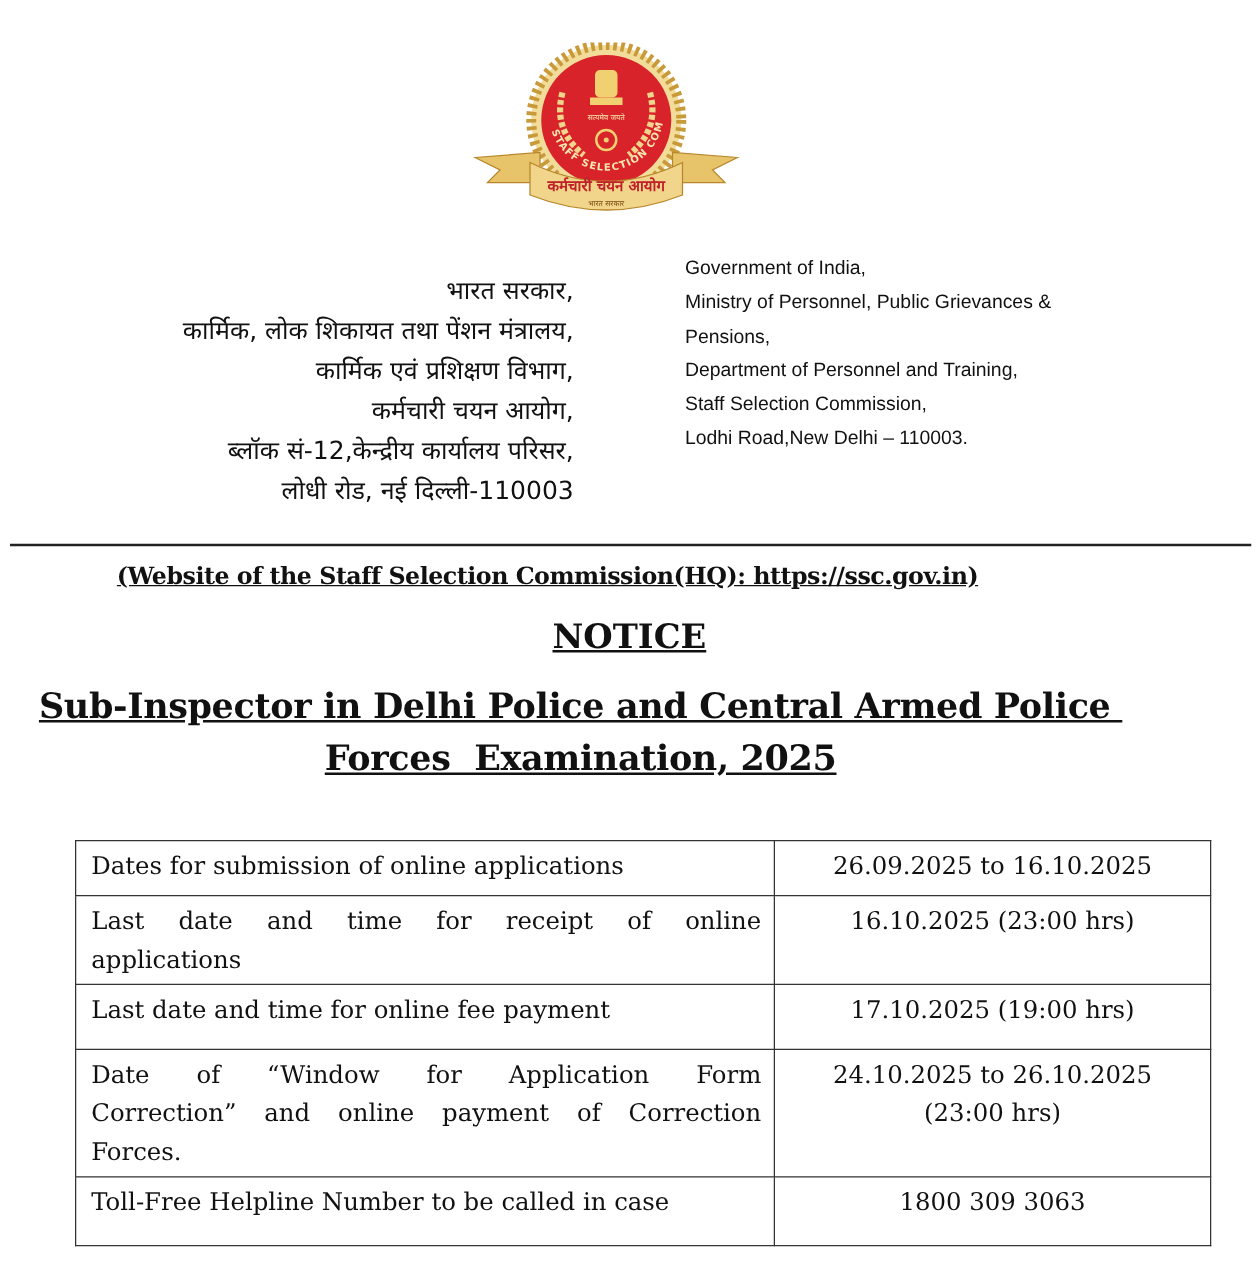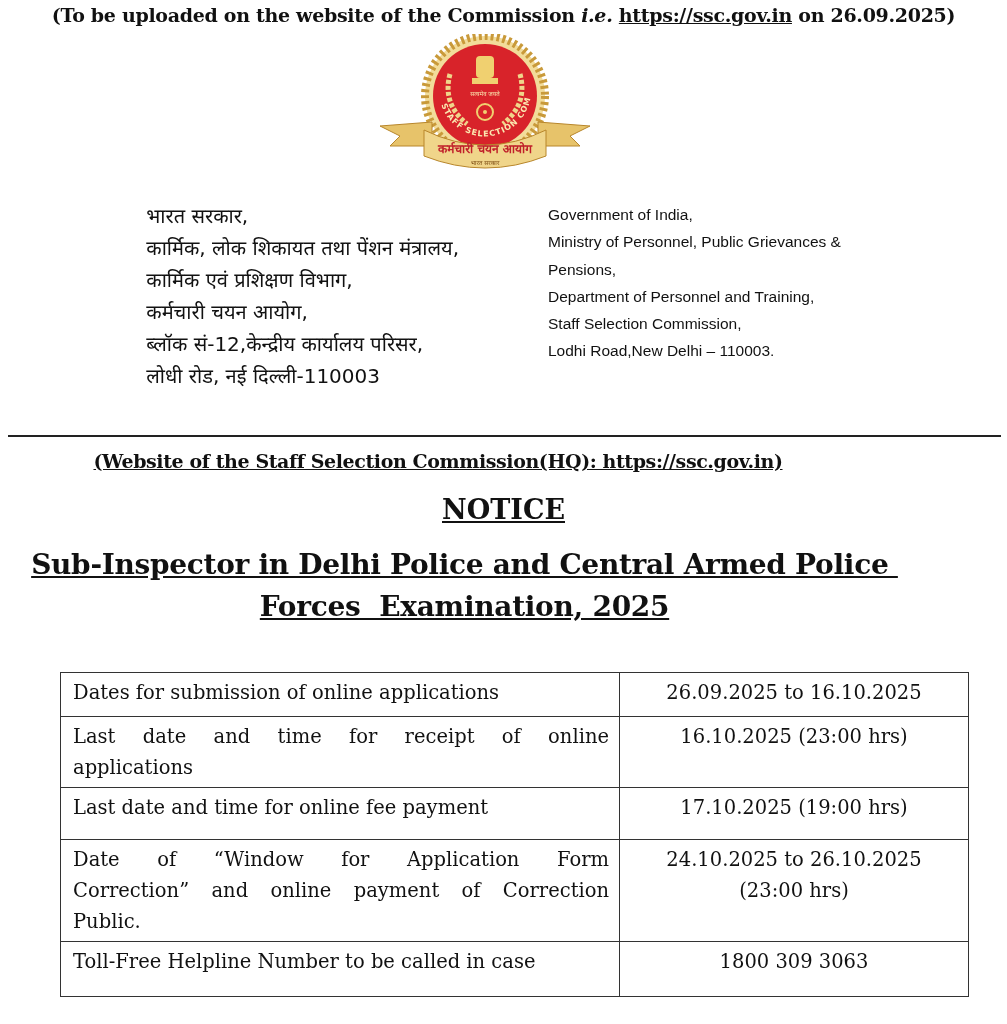--- a/index.html
+++ b/index.html
@@ -35,21 +35,22 @@
       position: absolute;
       left: 372px;
       top: 34px;
       width: 226px;
       height: 140px;
     }
 
     .hindi-block {
       position: absolute;
       right: 548px;
-      top: 200px;
+      top: 216px;
+      text-align: right;
       font-family: "DejaVu Sans", sans-serif;
       font-size: 20px;
       line-height: 32px;
       color: #111;
     }
     .eng-block {
       position: absolute;
       left: 548px;
       top: 201px;
       font-family: "Liberation Sans", sans-serif;
@@ -135,23 +136,20 @@
     table.info tr.r3 td { height: 90px; }
     table.info tr.r4 td { height: 37px; }
     table.info tr.r5 td { height: 46px; }
     .j { text-align-last: justify; display: block; }
   </style>
 </head>
 <body>
 
 <div class="page">
 
-  <div class="top-note">
-    <span>(To be uploaded on the website of the Commission </span><i>i.e.</i> <span class="link">https://ssc.gov.in</span><span> on 26.09.2025)</span>
-  </div>
 
   <div class="logo">
     <svg width="226" height="140" viewBox="0 0 226 140">
 
       <circle cx="113" cy="62" r="60" fill="#f2dc9a"></circle>
       <circle cx="113" cy="62" r="60" fill="none" stroke="#c99a3a" stroke-width="8" stroke-dasharray="3 3"></circle>
       <circle cx="113" cy="62" r="52" fill="#d8232a"></circle>
 
       <path d="M78 40 Q70 70 95 90" fill="none" stroke="#f0d58a" stroke-width="5" stroke-dasharray="4 2"></path>
       <path d="M148 40 Q156 70 131 90" fill="none" stroke="#f0d58a" stroke-width="5" stroke-dasharray="4 2"></path>
@@ -219,21 +217,21 @@
       <td class="value">16.10.2025 (23:00 hrs)</td>
     </tr>
     <tr class="r2">
       <td class="label">Last date and time for online fee payment</td>
       <td class="value">17.10.2025 (19:00 hrs)</td>
     </tr>
     <tr class="r3">
       <td class="label">
         <span class="j">Date   of   “Window   for   Application   Form</span>
         <span class="j">Correction” and online payment of Correction</span>
-        <span>Public.</span>
+        <span>Forces.</span>
       </td>
       <td class="value">
         <div>24.10.2025 to 26.10.2025</div>
         <div>(23:00 hrs)</div>
       </td>
     </tr>
     <tr class="r5">
       <td class="label">Toll-Free Helpline Number to be called in case</td>
       <td class="value">1800 309 3063</td>
     </tr>

